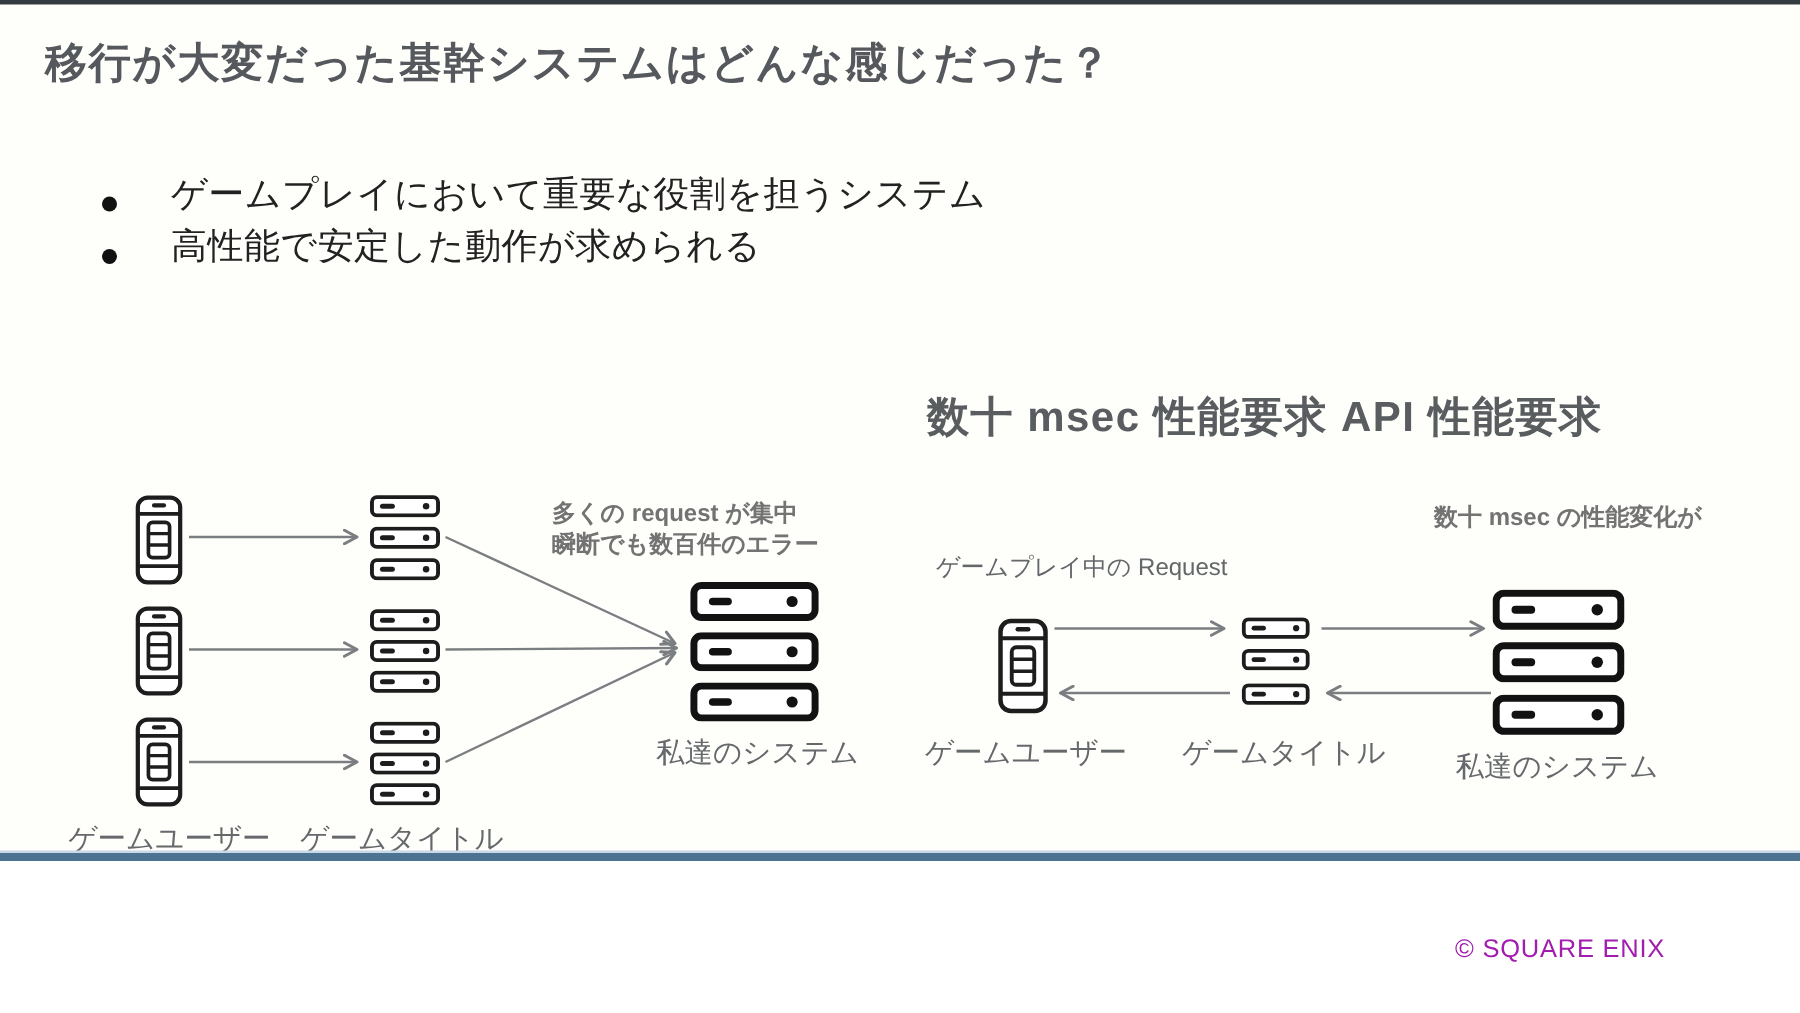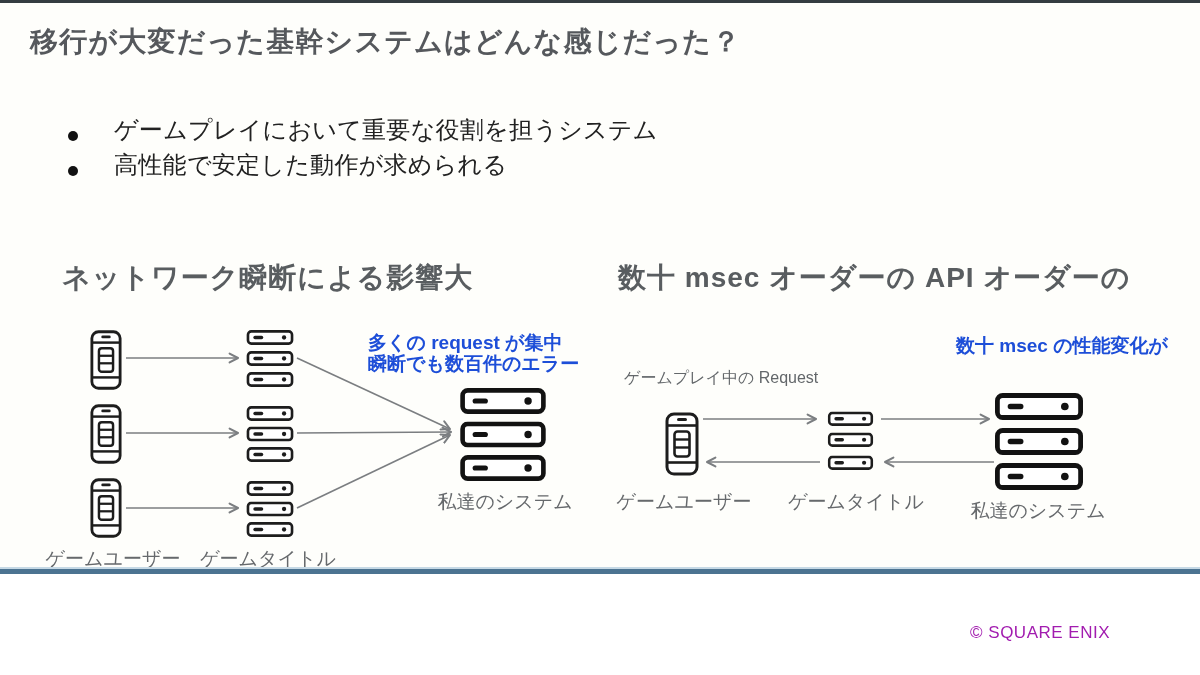--- a/index.html
+++ b/index.html
@@ -41,22 +41,22 @@
   }
   .section-heading {
     position:absolute; margin:0;
     font-size:28px; line-height:31px; font-weight:bold;
     letter-spacing:1px; color:#595d60; white-space:nowrap;
   }
   .heading-left  { left:62px;  top:262px; }
   .heading-right { left:618px; top:262px; }
   .diagram-layer { position:absolute; left:0; top:0; }
   .annotation {
-    position:absolute; font-size:19px; line-height:21px;
-    font-weight:bold; color:#1d4ed8; white-space:nowrap;
+    position:absolute; font-size:16px; line-height:21px;
+    font-weight:bold; color:#737373; white-space:nowrap;
   }
   .anno-left  { left:368px; top:332px; }
   .anno-right { left:956px; top:335px; }
   .io-label {
     position:absolute; font-size:19px; color:#66696c;
     white-space:nowrap; transform:translateX(-50%);
   }
   .request-label {
     position:absolute; left:624px; top:368px;
     font-size:16px; color:#63676a; white-space:nowrap;
@@ -78,22 +78,21 @@
     <li>
       <span class="dot"></span>
       <span>ゲームプレイにおいて重要な役割を担うシステム</span>
     </li>
     <li>
       <span class="dot"></span>
       <span>高性能で安定した動作が求められる</span>
     </li>
   </ul>
 
-  <h2 class="section-heading heading-left">ネットワーク瞬断による影響大</h2>
-  <h2 class="section-heading heading-right">数十 msec オーダーの API オーダーの</h2>
+  <h2 class="section-heading heading-right">数十 msec 性能要求 API 性能要求</h2>
 
   <svg class="diagram-layer" width="1200" height="675" viewBox="0 0 1200 675">
     <defs>
       <marker id="arr" viewBox="0 0 10 10" refX="8.5" refY="5" markerWidth="7" markerHeight="7" orient="auto-start-reverse">
         <path d="M1,1 L8.5,5 L1,9" fill="none" stroke="#7b7e81" stroke-width="1.8" stroke-linecap="round" stroke-linejoin="round"></path>
       </marker>
       <symbol id="phone" viewBox="0 0 34 64">
         <rect x="2" y="2" width="30" height="60" rx="7" fill="#ffffff" stroke="#1d1d1d" stroke-width="3"></rect>
         <line x1="13.5" y1="7.5" x2="20.5" y2="7.5" stroke="#1d1d1d" stroke-width="3" stroke-linecap="round"></line>
         <line x1="2" y1="13.5" x2="32" y2="13.5" stroke="#1d1d1d" stroke-width="2.6"></line>

